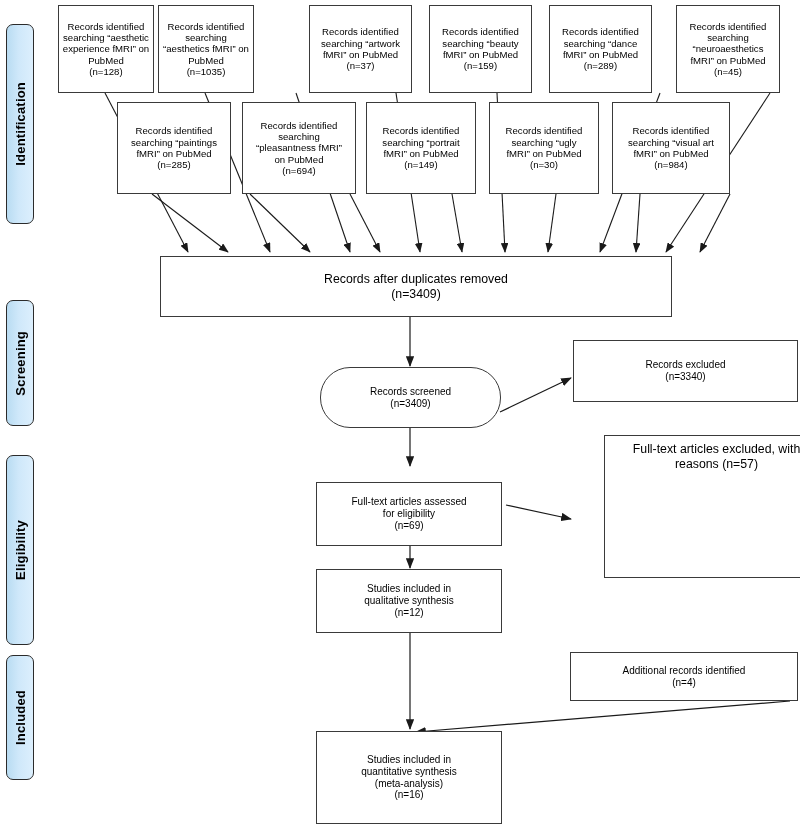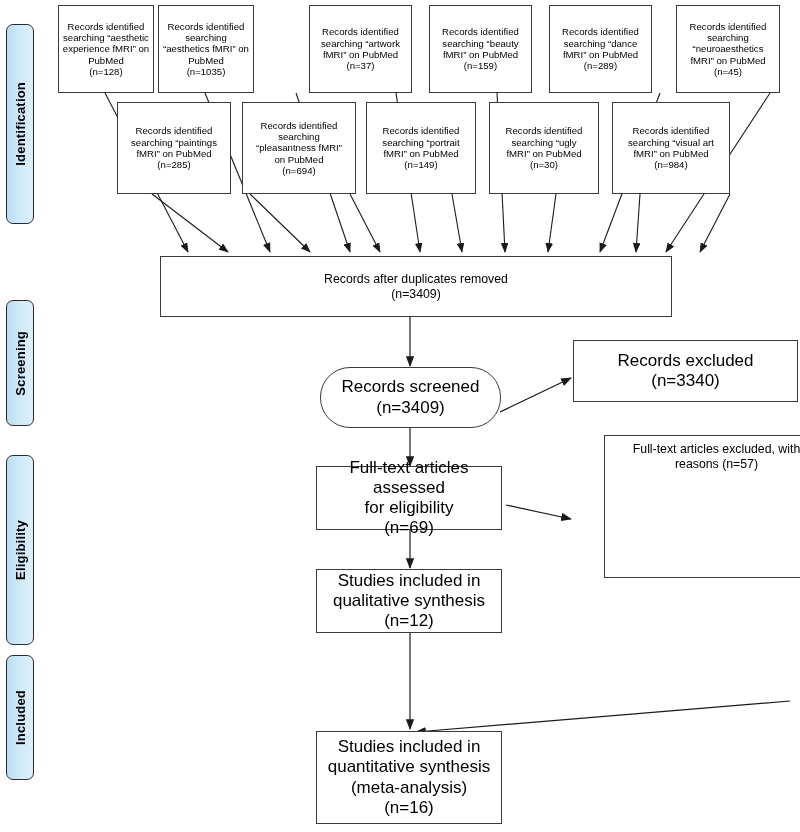--- a/index.html
+++ b/index.html
@@ -55,21 +55,21 @@
     justify-content: center;
     text-align: center;
     padding: 2px 3px;
     line-height: 1.18;
   }
   .node .txt {
     display: block;
     white-space: pre-line;
   }
   .search-node { font-size: 9.6px; }
-  .flow-node  { font-size: 17px; justify-content: center; }
+  .flow-node  { font-size: 10px; justify-content: center; }
   .wide-node  { font-size: 12.3px; }
 
   .excl-node {
     display: block;
     text-align: left;
     padding: 6px 6px 4px 6px;
     margin-left: 31px;
   }
   .excl-title {
     display: block;
@@ -221,37 +221,41 @@
   <div class="node flow-node" style="left:320px; top:367px; width:181px; height:61px;border-radius:30px;">
     <span class="txt">Records screened
 (n=3409)</span>
   </div>
 
   <div class="node flow-node" style="left:573px; top:340px; width:225px; height:62px;">
     <span class="txt">Records excluded
 (n=3340)</span>
   </div>
 
-  <div class="node flow-node" style="left:316px; top:466px; width:186px; height:64px;">
+  <div class="node flow-node" style="left:316px; top:482px; width:186px; height:64px;">
     <span class="txt">Full-text articles assessed
 for eligibility
 (n=69)</span>
   </div>
 
   <div class="node excl-node" style="left:573px; top:435px; width:225px; height:143px;">
     <span class="excl-title">Full-text articles excluded, with
 reasons (n=57)</span>
   </div>
 
   <div class="node flow-node" style="left:316px; top:569px; width:186px; height:64px;">
     <span class="txt">Studies included in
 qualitative synthesis
 (n=12)</span>
   </div>
 
+  <div class="node flow-node" style="left:570px; top:652px; width:228px; height:49px;">
+    <span class="txt">Additional records identified
+(n=4)</span>
+  </div>
 
   <div class="node flow-node" style="left:316px; top:731px; width:186px; height:93px;">
     <span class="txt">Studies included in
 quantitative synthesis
 (meta-analysis)
 (n=16)</span>
   </div>
 
 </div>
 

